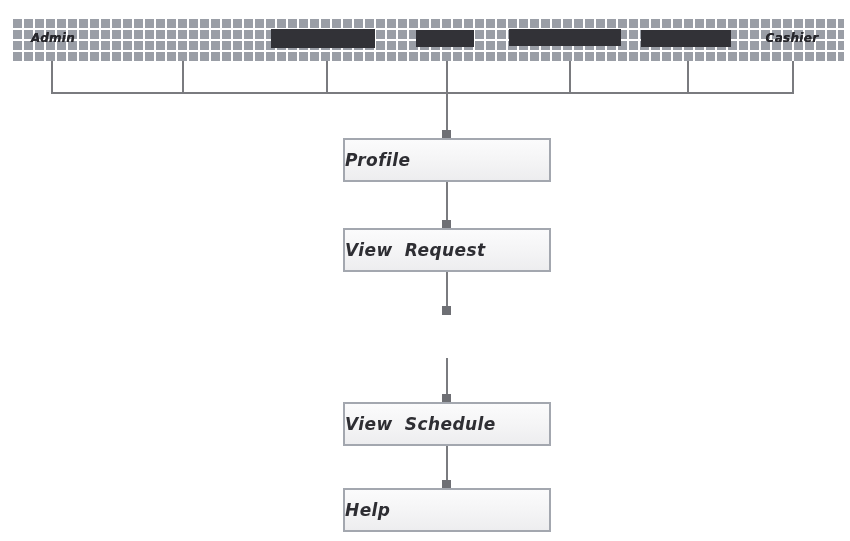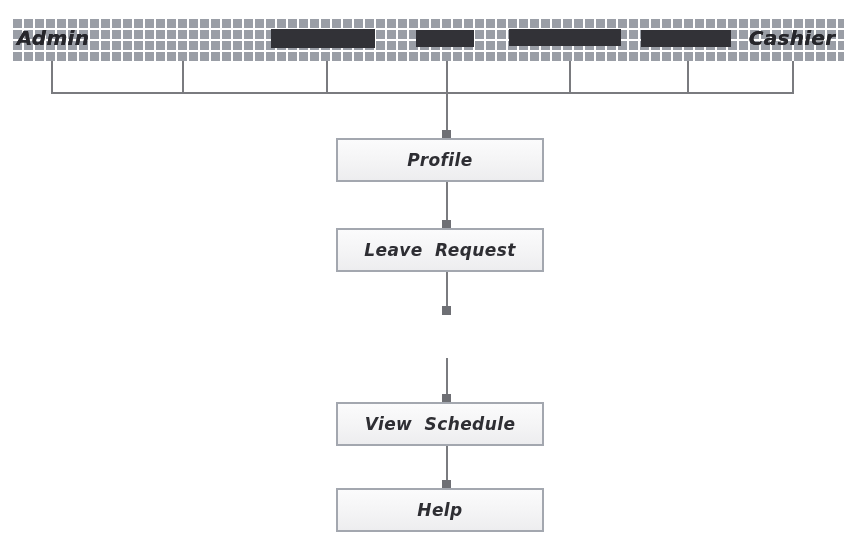--- a/index.html
+++ b/index.html
@@ -26,21 +26,21 @@
     background-color: #9a9ea6;
     background-image:
       linear-gradient(to right, #ffffff 2px, transparent 2px),
       linear-gradient(to bottom, #ffffff 2px, transparent 2px);
     background-size: 11px 11px;
   }
   .band-label {
     position: absolute;
     top: 50%;
     transform: translate(-50%, -54%);
-    font-size: 20px;
+    font-size: 12px;
     font-weight: bold;
     font-style: italic;
     letter-spacing: 0.3px;
     word-spacing: 3px;
     color: #26262b;
     white-space: nowrap;
     text-shadow: 0 0 0.5px #26262b;
   }
   .redacted {
     position: absolute;
@@ -61,29 +61,29 @@
   .junction {
     position: absolute;
     width: 9px;
     height: 9px;
     background: #6e6f74;
   }
 
   
   .node {
     position: absolute;
-    left: 336px;
+    left: 343px;
     width: 208px;
     height: 44px;
     box-sizing: border-box;
     border: 2px solid #a3a7af;
     background: linear-gradient(to bottom, #fbfbfc 0%, #f4f4f5 55%, #ededef 100%);
     display: flex;
     align-items: center;
-    justify-content: center;
+    justify-content: flex-start;
   }
   .node-label {
     font-size: 17px;
     font-weight: bold;
     font-style: italic;
     letter-spacing: 0.4px;
     word-spacing: 6px;
     color: #2e2e33;
     white-space: nowrap;
   }
@@ -120,21 +120,21 @@
   <div class="junction" style="left:442px;top:130px"></div>
   <div class="junction" style="left:442px;top:220px"></div>
   <div class="junction" style="left:442px;top:306px"></div>
   <div class="junction" style="left:442px;top:394px"></div>
   <div class="junction" style="left:442px;top:480px"></div>
 
   <div class="node" style="top:138px">
     <span class="node-label">Profile</span>
   </div>
   <div class="node" style="top:228px">
-    <span class="node-label">Leave Request</span>
+    <span class="node-label">View Request</span>
   </div>
   <div class="node" style="top:402px">
     <span class="node-label">View Schedule</span>
   </div>
   <div class="node" style="top:488px">
     <span class="node-label">Help</span>
   </div>
 
 </div>
 

